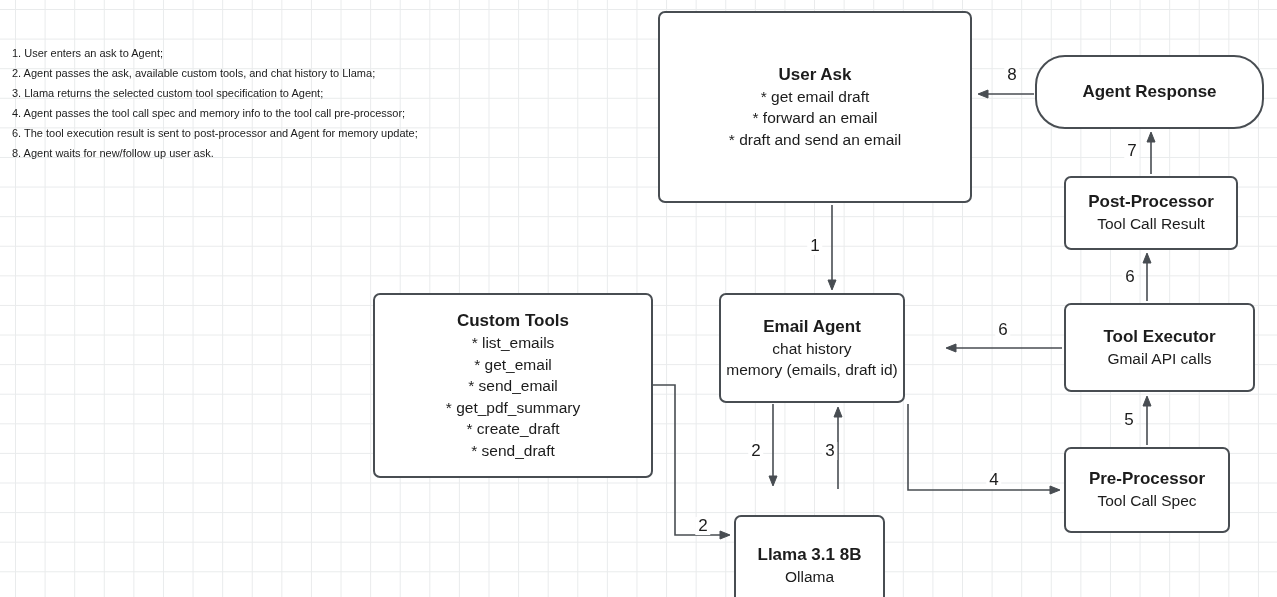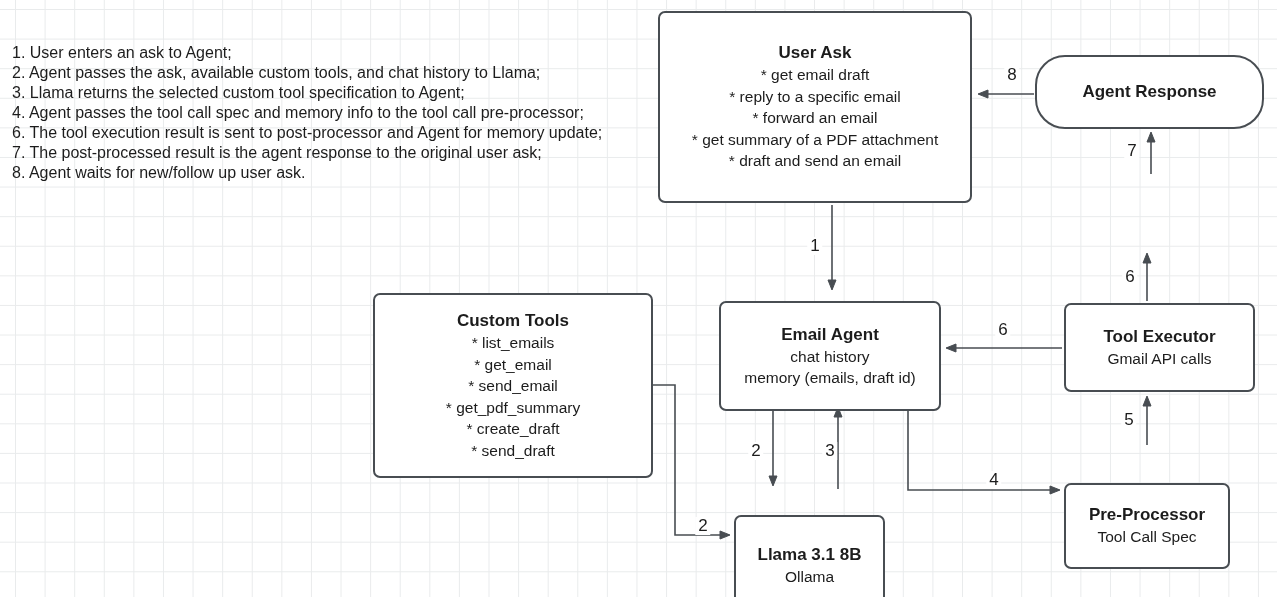--- a/index.html
+++ b/index.html
@@ -11,21 +11,21 @@
     background-image:
       linear-gradient(to right, #e9ebec 1px, transparent 1px),
       linear-gradient(to bottom, #e9ebec 1px, transparent 1px);
     background-size:29.6px 29.6px;
     background-position:15px 9px;
     font-family:"Liberation Sans", sans-serif;
     color:#1c1c1c;
   }
   .notes{
     position:absolute;left:12px;top:43px;
-    font-size:16px;line-height:20px;
+    font-size:11px;line-height:20px;
     white-space:nowrap;
   }
   .node{
     position:absolute;box-sizing:border-box;
     background:#ffffff;
     border:2px solid #484d52;
     border-radius:7px;
     display:flex;flex-direction:column;
     align-items:center;justify-content:center;
     text-align:center;
@@ -43,21 +43,20 @@
 <body>
 
 <div class="canvas">
 
   <div class="notes">
     <div>1. User enters an ask to Agent;</div>
     <div>2. Agent passes the ask, available custom tools, and chat history to Llama;</div>
     <div>3. Llama returns the selected custom tool specification to Agent;</div>
     <div>4. Agent passes the tool call spec and memory info to the tool call pre-processor;</div>
     <div>6. The tool execution result is sent to post-processor and Agent for memory update;</div>
-    <div>7. The post-processed result is the agent response to the original user ask;</div>
     <div>8. Agent waits for new/follow up user ask.</div>
   </div>
 
   <svg class="wires" width="1277" height="597" viewBox="0 0 1277 597">
     <defs>
       <marker id="ah" markerWidth="12" markerHeight="10" refX="10" refY="5" orient="auto" markerUnits="userSpaceOnUse">
         <path d="M1,1 L11,5 L1,9 Z" fill="#484d52" stroke="#484d52" stroke-width="1"></path>
       </marker>
     </defs>
     <g fill="none" stroke="#484d52" stroke-width="1.6">
@@ -81,42 +80,44 @@
   <span class="edge-label" style="left:1129px;top:420px;">5</span>
   <span class="edge-label" style="left:1003px;top:330px;">6</span>
   <span class="edge-label" style="left:994px;top:480px;">4</span>
   <span class="edge-label" style="left:756px;top:451px;">2</span>
   <span class="edge-label" style="left:830px;top:451px;">3</span>
   <span class="edge-label" style="left:703px;top:526px;">2</span>
 
   <div class="node" style="left:658px;top:11px;width:314px;height:192px;">
     <div class="node-title">User Ask</div>
     <div class="node-line">* get email draft</div>
-    <div class="node-line">* reply to a specific email</div>
     <div class="node-line">* forward an email</div>
-    <div class="node-line">* get summary of a PDF attachment</div>
     <div class="node-line">* draft and send an email</div>
   </div>
 
   <div class="node" style="left:1035px;top:55px;width:229px;height:74px;border-radius:30px;">
     <div class="node-title">Agent Response</div>
   </div>
 
+  <div class="node" style="left:1064px;top:176px;width:174px;height:74px;">
+    <div class="node-title">Post-Processor</div>
+    <div class="node-line">Tool Call Result</div>
+  </div>
 
   <div class="node" style="left:1064px;top:303px;width:191px;height:89px;">
     <div class="node-title">Tool Executor</div>
     <div class="node-line">Gmail API calls</div>
   </div>
 
-  <div class="node" style="left:1064px;top:447px;width:166px;height:86px;margin-top:36px;">
+  <div class="node" style="left:1064px;top:447px;width:166px;height:86px;">
     <div class="node-title">Pre-Processor</div>
     <div class="node-line">Tool Call Spec</div>
   </div>
 
-  <div class="node" style="left:719px;top:293px;width:222px;height:110px;margin-top:8px;">
+  <div class="node" style="left:719px;top:293px;width:186px;height:110px;">
     <div class="node-title">Email Agent</div>
     <div class="node-line">chat history</div>
     <div class="node-line">memory (emails, draft id)</div>
   </div>
 
   <div class="node" style="left:373px;top:293px;width:280px;height:185px;">
     <div class="node-title">Custom Tools</div>
     <div class="node-line">* list_emails</div>
     <div class="node-line">* get_email</div>
     <div class="node-line">* send_email</div>

